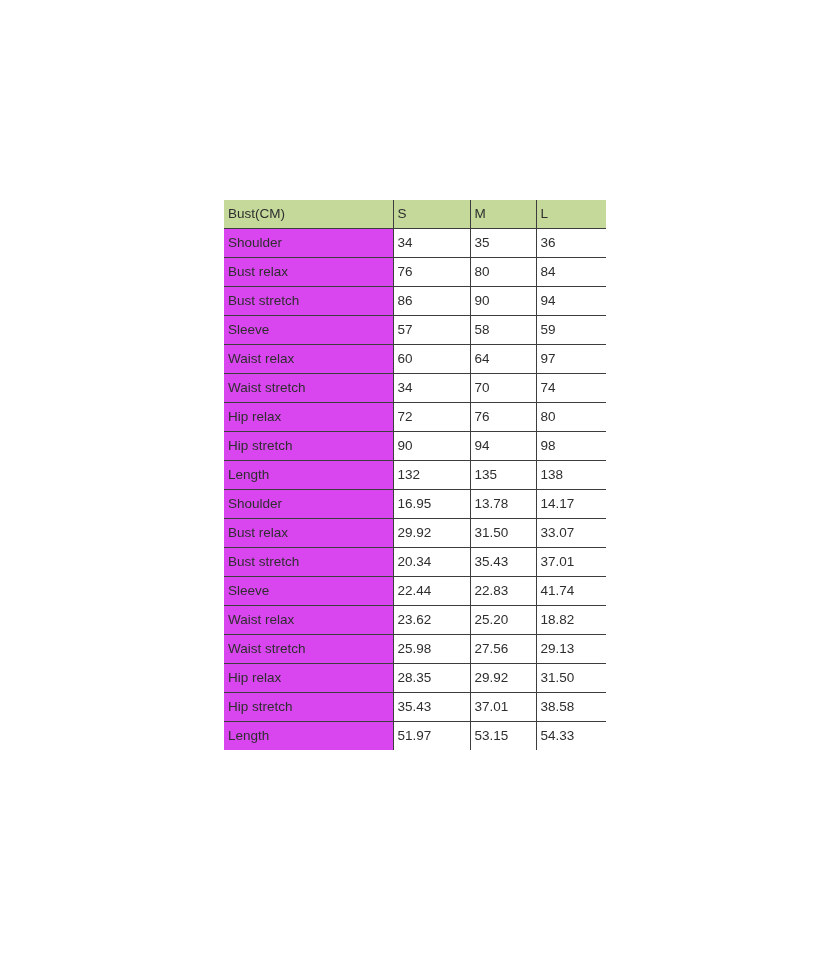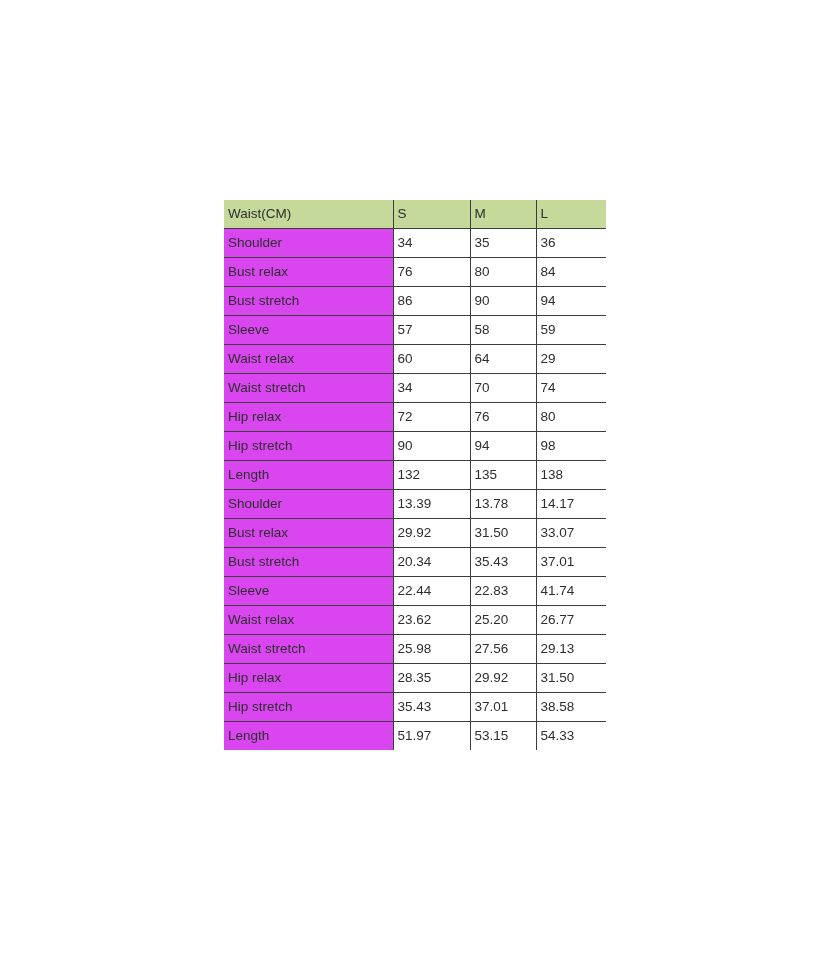--- a/index.html
+++ b/index.html
@@ -83,21 +83,21 @@
   <table id="size-chart">
     <colgroup>
       <col class="c-label">
       <col class="c-s">
       <col class="c-m">
       <col class="c-l">
     </colgroup>
     <tbody>
 
       <tr class="section-header first-row">
-        <td class="label-cell">Waist(CM)</td>
+        <td class="label-cell">Bust(CM)</td>
         <td class="v-rule">S</td>
         <td class="v-rule">M</td>
         <td class="v-rule">L</td>
       </tr>
 
       <tr>
         <td class="label-cell">Shoulder</td>
         <td class="v-rule">34</td>
         <td class="v-rule">35</td>
         <td class="v-rule">36</td>
@@ -117,21 +117,21 @@
       <tr>
         <td class="label-cell">Sleeve</td>
         <td class="v-rule">57</td>
         <td class="v-rule">58</td>
         <td class="v-rule">59</td>
       </tr>
       <tr>
         <td class="label-cell">Waist relax</td>
         <td class="v-rule">60</td>
         <td class="v-rule">64</td>
-        <td class="v-rule">29</td>
+        <td class="v-rule">97</td>
       </tr>
       <tr>
         <td class="label-cell">Waist stretch</td>
         <td class="v-rule">34</td>
         <td class="v-rule">70</td>
         <td class="v-rule">74</td>
       </tr>
       <tr>
         <td class="label-cell">Hip relax</td>
         <td class="v-rule">72</td>
@@ -147,21 +147,21 @@
       <tr>
         <td class="label-cell">Length</td>
         <td class="v-rule">132</td>
         <td class="v-rule">135</td>
         <td class="v-rule">138</td>
       </tr>
 
 
       <tr>
         <td class="label-cell">Shoulder</td>
-        <td class="v-rule">13.39</td>
+        <td class="v-rule">16.95</td>
         <td class="v-rule">13.78</td>
         <td class="v-rule">14.17</td>
       </tr>
       <tr>
         <td class="label-cell">Bust relax</td>
         <td class="v-rule">29.92</td>
         <td class="v-rule">31.50</td>
         <td class="v-rule">33.07</td>
       </tr>
       <tr>
@@ -173,21 +173,21 @@
       <tr>
         <td class="label-cell">Sleeve</td>
         <td class="v-rule">22.44</td>
         <td class="v-rule">22.83</td>
         <td class="v-rule">41.74</td>
       </tr>
       <tr>
         <td class="label-cell">Waist relax</td>
         <td class="v-rule">23.62</td>
         <td class="v-rule">25.20</td>
-        <td class="v-rule">26.77</td>
+        <td class="v-rule">18.82</td>
       </tr>
       <tr>
         <td class="label-cell">Waist stretch</td>
         <td class="v-rule">25.98</td>
         <td class="v-rule">27.56</td>
         <td class="v-rule">29.13</td>
       </tr>
       <tr>
         <td class="label-cell">Hip relax</td>
         <td class="v-rule">28.35</td>

